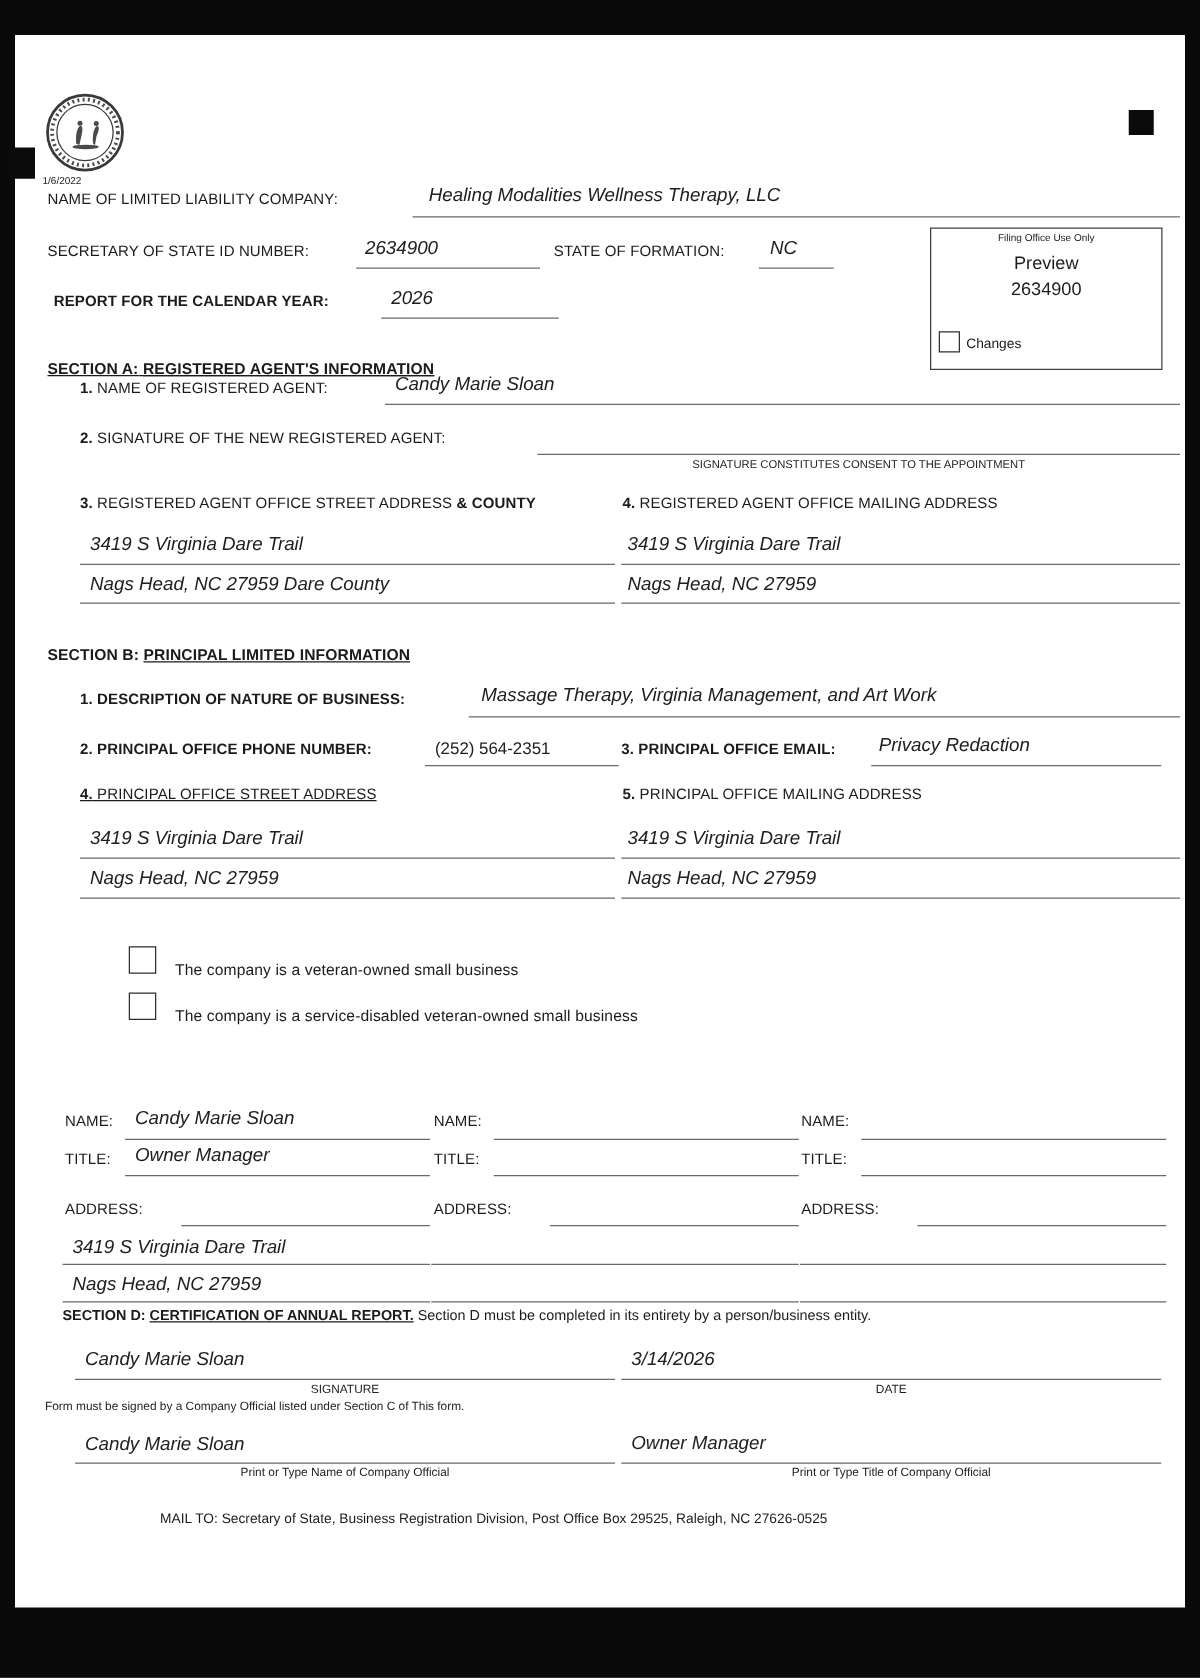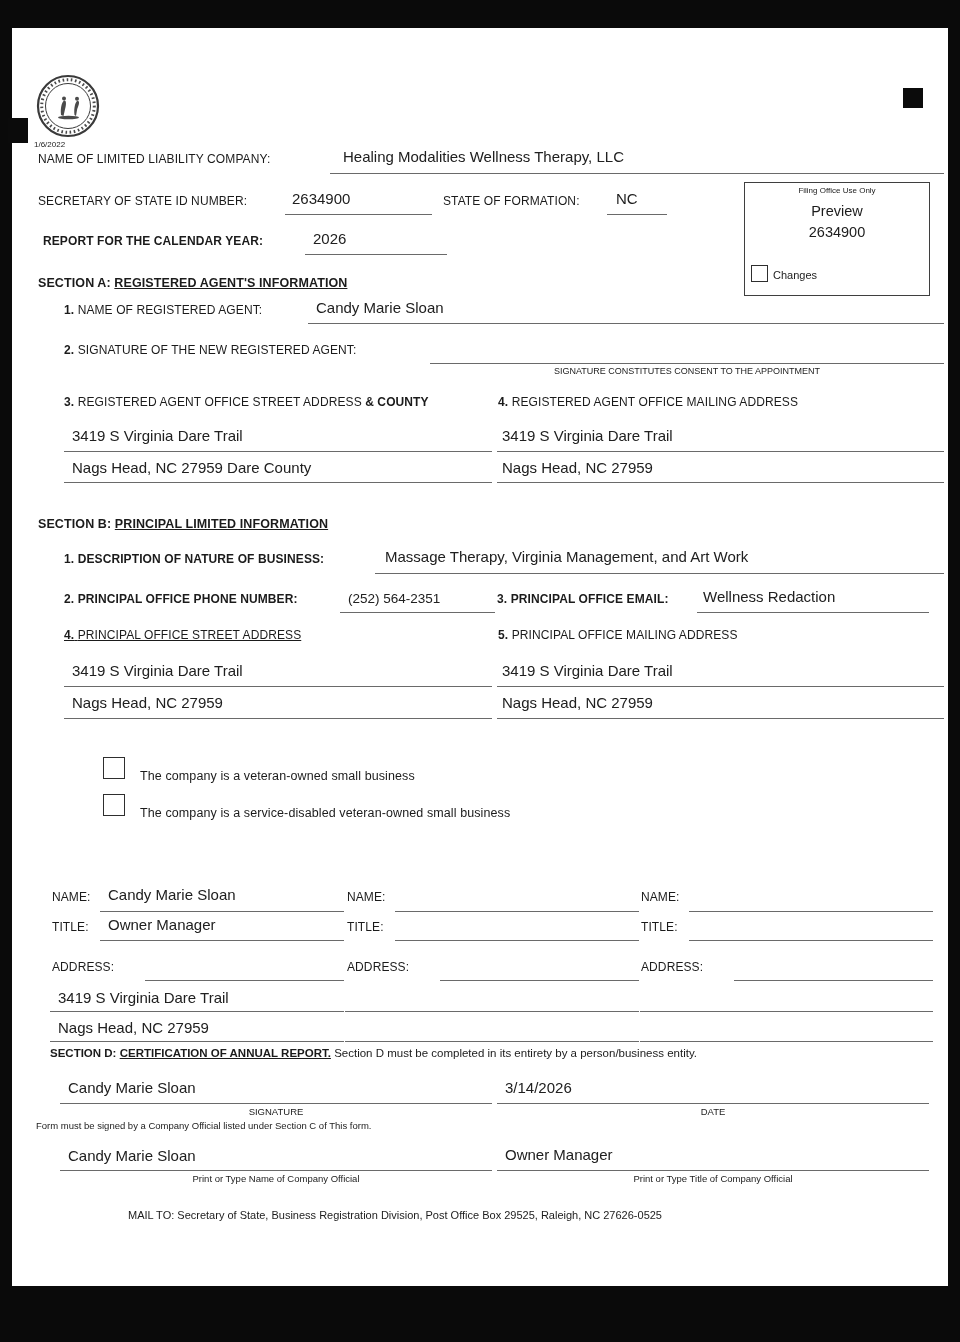--- a/index.html
+++ b/index.html
@@ -3,21 +3,21 @@
 <meta charset="utf-8">
 <style>
   * { margin:0; padding:0; box-sizing:border-box; }
   html,body { background:#000; }
   body { font-family:"Liberation Sans", sans-serif; }
   .canvas { position:relative; width:960px; height:1342px; background:#0a0a0a; overflow:hidden; margin:0 auto; }
   .page { position:absolute; left:12px; top:28px; width:936px; height:1258px; background:#ffffff; }
   .abs { position:absolute; }
   .lbl { font-size:12px; color:#1b1b1b; white-space:nowrap; letter-spacing:.1px; }
   .lbl-sm { font-size:11.5px; color:#1b1b1b; white-space:nowrap; }
-  .val { font-size:15px; color:#202020; white-space:nowrap; }
+  .val { font-size:15px; color:#202020; white-space:nowrap;font-style:italic; }
   .val-sm { font-size:13.5px; color:#202020; white-space:nowrap; }
   .line { position:absolute; height:0; border-bottom:1.5px solid #6a6a6a; }
   .b { font-weight:700; }
   .u { text-decoration:underline; }
   .cap { font-size:9px; color:#222; text-align:center; white-space:nowrap; }
   .cap2 { font-size:9.5px; color:#222; text-align:center; white-space:nowrap; }
   .tiny { font-size:9.5px; color:#222; white-space:nowrap; }
   .cbox { position:absolute; border:1.7px solid #2e2e2e; background:#fff; }
   .blacksq { position:absolute; background:#0b0b0b; }
   .filingbox { position:absolute; border:1.5px solid #3f3f3f; background:#fff; }
@@ -60,21 +60,21 @@
       <div class="abs center" style="left:0; top:20px; width:100%; font-size:14.5px; color:#1c1c1c;">Preview</div>
       <div class="abs center" style="left:0; top:41px; width:100%; font-size:14.5px; color:#1c1c1c;">2634900</div>
       <div class="cbox" style="left:6px; top:82px; width:17px; height:17px;"></div>
       <div class="abs" style="left:28px; top:86px; font-size:11px; color:#1c1c1c;">Changes</div>
     </div>
 
     <div class="abs lbl b" style="left:31px; top:206px;">REPORT FOR THE CALENDAR YEAR:</div>
     <div class="abs val" style="left:301px; top:202px;">2026</div>
     <div class="line" style="left:293px; top:226px; width:142px;"></div>
 
-    <div class="abs lbl" style="left:26px; top:248px; font-size:12.5px;">
+    <div class="abs lbl" style="left:26px; top:260px; font-size:12.5px;text-decoration:underline;">
       <span class="b">SECTION A:</span>
       <span class="b u">REGISTERED AGENT'S INFORMATION</span>
     </div>
 
     <div class="abs lbl" style="left:52px; top:275px;">
       <span class="b">1.</span>
       <span>NAME OF REGISTERED AGENT:</span>
     </div>
     <div class="abs val" style="left:304px; top:271px;">Candy Marie Sloan</div>
     <div class="line" style="left:296px; top:295px; width:636px;"></div>
@@ -122,21 +122,21 @@
       <span>2.</span>
       <span>PRINCIPAL OFFICE PHONE NUMBER:</span>
     </div>
     <div class="abs val-sm" style="left:336px; top:563px;">(252) 564-2351</div>
     <div class="line" style="left:328px; top:584px; width:155px;"></div>
 
     <div class="abs lbl b" style="left:485px; top:564px;">
       <span>3.</span>
       <span>PRINCIPAL OFFICE EMAIL:</span>
     </div>
-    <div class="abs val" style="left:691px; top:560px;">Wellness Redaction</div>
+    <div class="abs val" style="left:691px; top:560px;">Privacy Redaction</div>
     <div class="line" style="left:685px; top:584px; width:232px;"></div>
 
     <div class="abs lbl" style="left:52px; top:600px;text-decoration:underline;">
       <span class="b">4.</span>
       <span>PRINCIPAL OFFICE STREET ADDRESS</span>
     </div>
     <div class="abs lbl" style="left:486px; top:600px;">
       <span class="b">5.</span>
       <span>PRINCIPAL OFFICE MAILING ADDRESS</span>
     </div>

